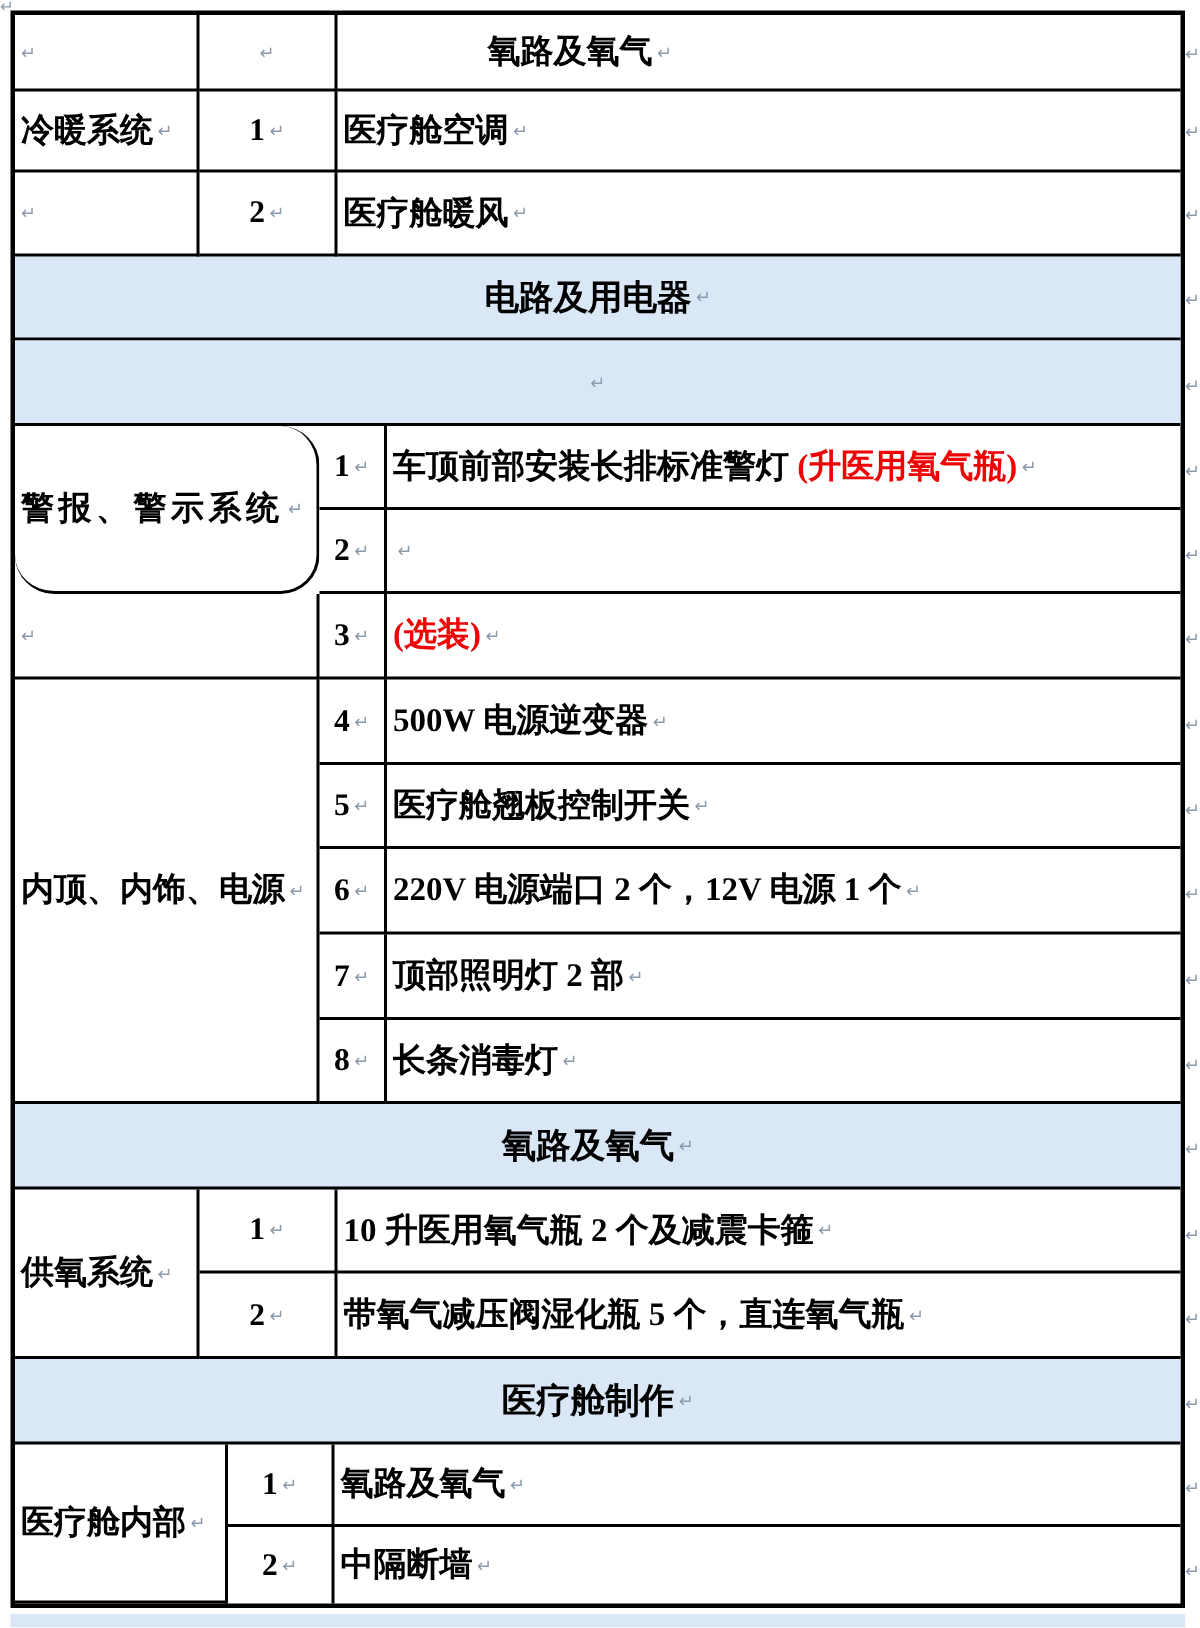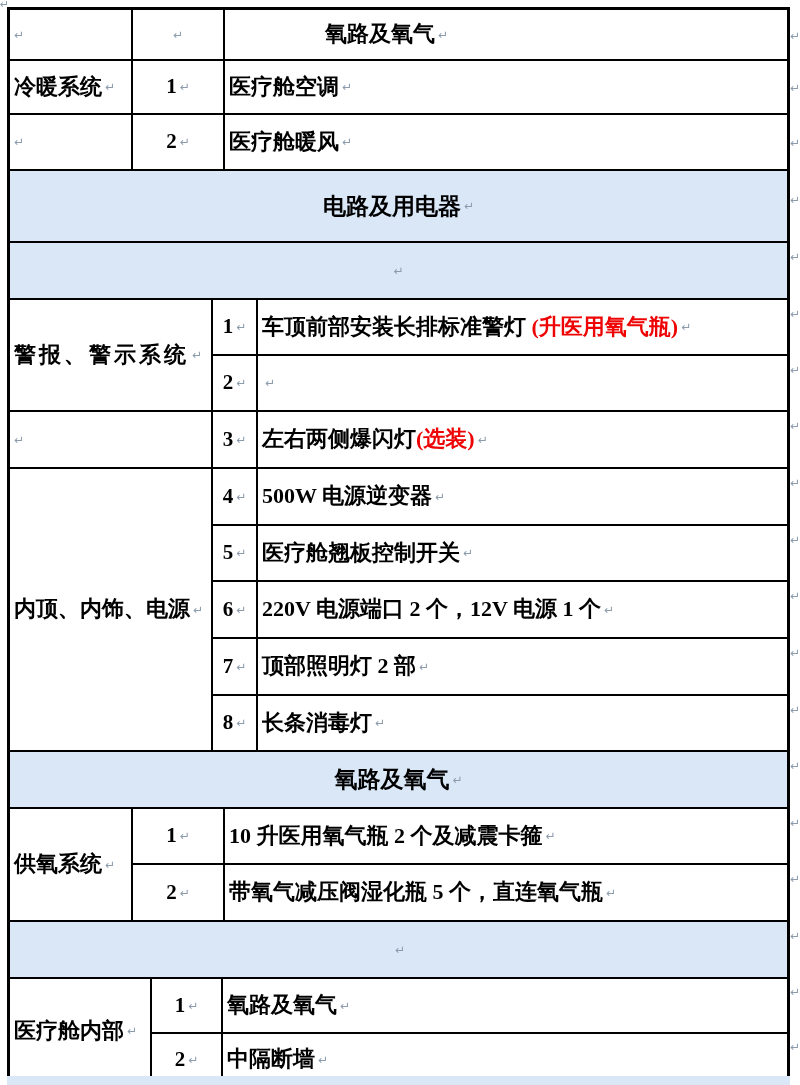--- a/index.html
+++ b/index.html
@@ -31,25 +31,25 @@
   .g-interior{grid-template-columns:203px 45px 1fr;grid-template-rows:57px 56px 57px 57px 56px;}
   .g-oxygen{grid-template-columns:123px 92px 1fr;grid-template-rows:56px 57px;}
   .g-cabin{grid-template-columns:142px 71px 1fr;grid-template-rows:55px 51px;}
   .cell{
     box-sizing:border-box;display:flex;align-items:center;overflow:hidden;
     font-size:22px;line-height:1.2;white-space:pre;
   }
   .b-r{border-right:2px solid var(--border);}
   .b-b{border-bottom:2px solid var(--border);}
   .label{padding-left:4px;}
-  .label-wide{letter-spacing:3px;}
+  .label-wide{letter-spacing:3px;border-radius:26px;}
   .num{justify-content:center;font-size:21px;}
   .desc{padding-left:4px;}
   .banner{
-    box-sizing:border-box;height:72px;background:var(--banner-bg);
+    box-sizing:border-box;height:56px;background:var(--banner-bg);
     display:flex;align-items:center;justify-content:center;
     font-size:23px;border-bottom:2px solid var(--border);
   }
   .banner.short{height:57px;}
   .blue-empty{
     box-sizing:border-box;height:57px;background:var(--banner-bg);
     display:flex;align-items:center;justify-content:center;
     border-bottom:2px solid var(--border);
   }
   .span2{grid-row:1 / span 2;}
@@ -110,21 +110,21 @@
     <div class="cell b-r b-b label label-wide span2"><span>警报、警示系统</span><span class="mark">↵</span></div>
     <div class="cell b-r b-b num"><span>1</span><span class="mark">↵</span></div>
     <div class="cell b-b desc"><span>车顶前部安装长排标准警灯 </span><span class="red">(升医用氧气瓶)</span><span class="mark">↵</span></div>
     <div class="cell b-r b-b num"><span>2</span><span class="mark">↵</span></div>
     <div class="cell b-b desc"><span class="mark">↵</span></div>
   </div>
 
   <div class="grid g-flash">
     <div class="cell b-r b-b label"><span class="mark only">↵</span></div>
     <div class="cell b-r b-b num"><span>3</span><span class="mark">↵</span></div>
-    <div class="cell b-b desc"><span>左右两侧爆闪灯</span><span class="red">(选装)</span><span class="mark">↵</span></div>
+    <div class="cell b-b desc"><span class="red">(选装)</span><span class="mark">↵</span></div>
   </div>
 
   <div class="grid g-interior">
     <div class="cell b-r b-b label span5"><span>内顶、内饰、电源</span><span class="mark">↵</span></div>
     <div class="cell b-r b-b num"><span>4</span><span class="mark">↵</span></div>
     <div class="cell b-b desc"><span>500W 电源逆变器</span><span class="mark">↵</span></div>
     <div class="cell b-r b-b num"><span>5</span><span class="mark">↵</span></div>
     <div class="cell b-b desc"><span>医疗舱翘板控制开关</span><span class="mark">↵</span></div>
     <div class="cell b-r b-b num"><span>6</span><span class="mark">↵</span></div>
     <div class="cell b-b desc"><span>220V 电源端口 2 个，12V 电源 1 个</span><span class="mark">↵</span></div>
@@ -141,20 +141,21 @@
 
   <div class="grid g-oxygen">
     <div class="cell b-r b-b label span2"><span>供氧系统</span><span class="mark">↵</span></div>
     <div class="cell b-r b-b num"><span>1</span><span class="mark">↵</span></div>
     <div class="cell b-b desc"><span>10 升医用氧气瓶 2 个及减震卡箍</span><span class="mark">↵</span></div>
     <div class="cell b-r b-b num"><span>2</span><span class="mark">↵</span></div>
     <div class="cell b-b desc"><span>带氧气减压阀湿化瓶 5 个，直连氧气瓶</span><span class="mark">↵</span></div>
   </div>
 
   <div class="banner short">
+      <span>医疗舱制作</span>
       <span class="mark">↵</span>
     </div>
 
   <div class="grid g-cabin">
     <div class="cell b-r b-b label span2"><span>医疗舱内部</span><span class="mark">↵</span></div>
     <div class="cell b-r b-b num"><span>1</span><span class="mark">↵</span></div>
     <div class="cell b-b desc"><span>氧路及氧气</span><span class="mark">↵</span></div>
     <div class="cell b-r num"><span>2</span><span class="mark">↵</span></div>
     <div class="cell desc"><span>中隔断墙</span><span class="mark">↵</span></div>
   </div>

